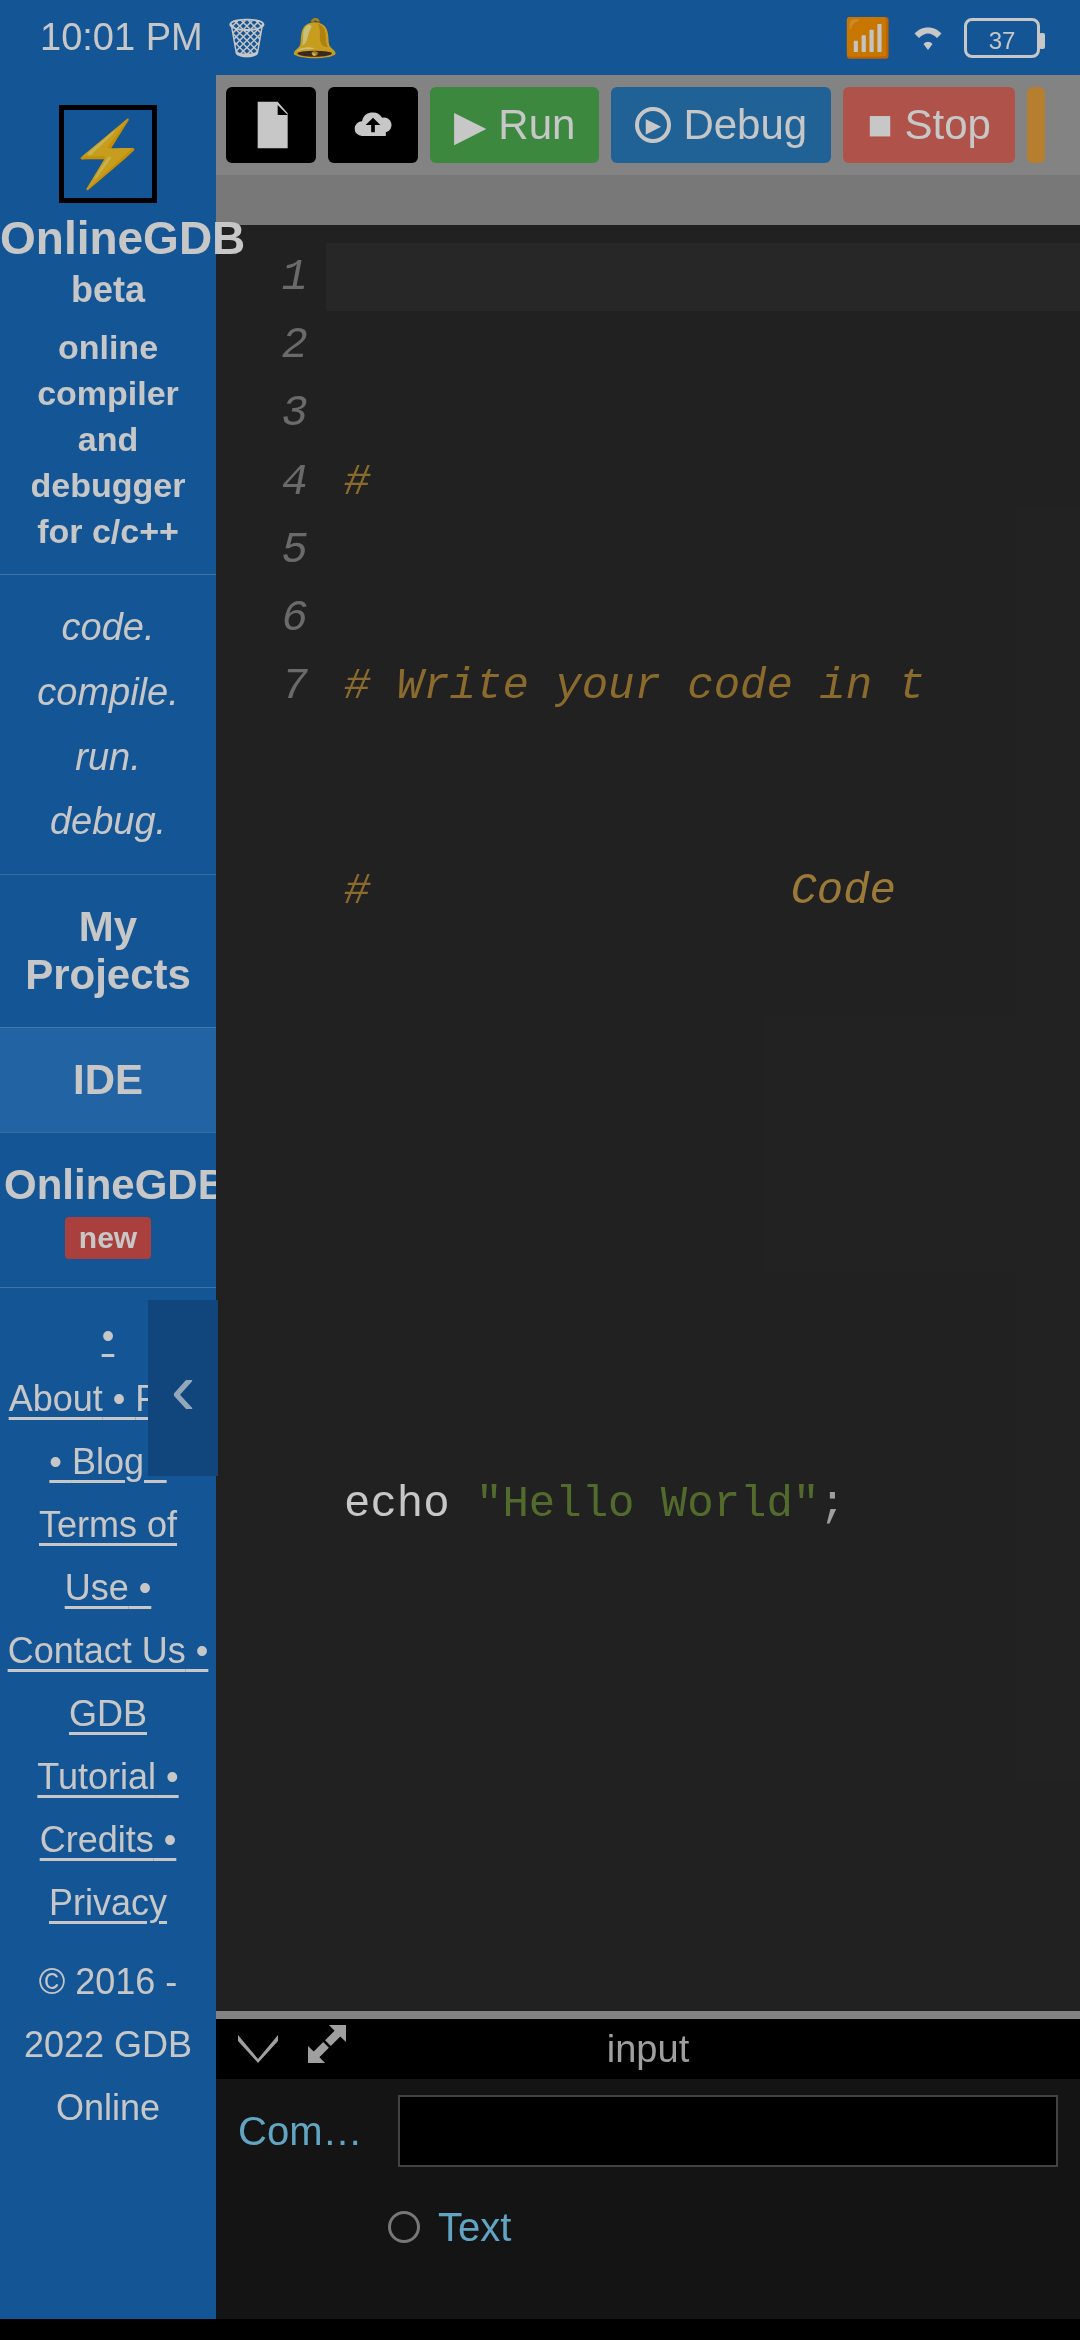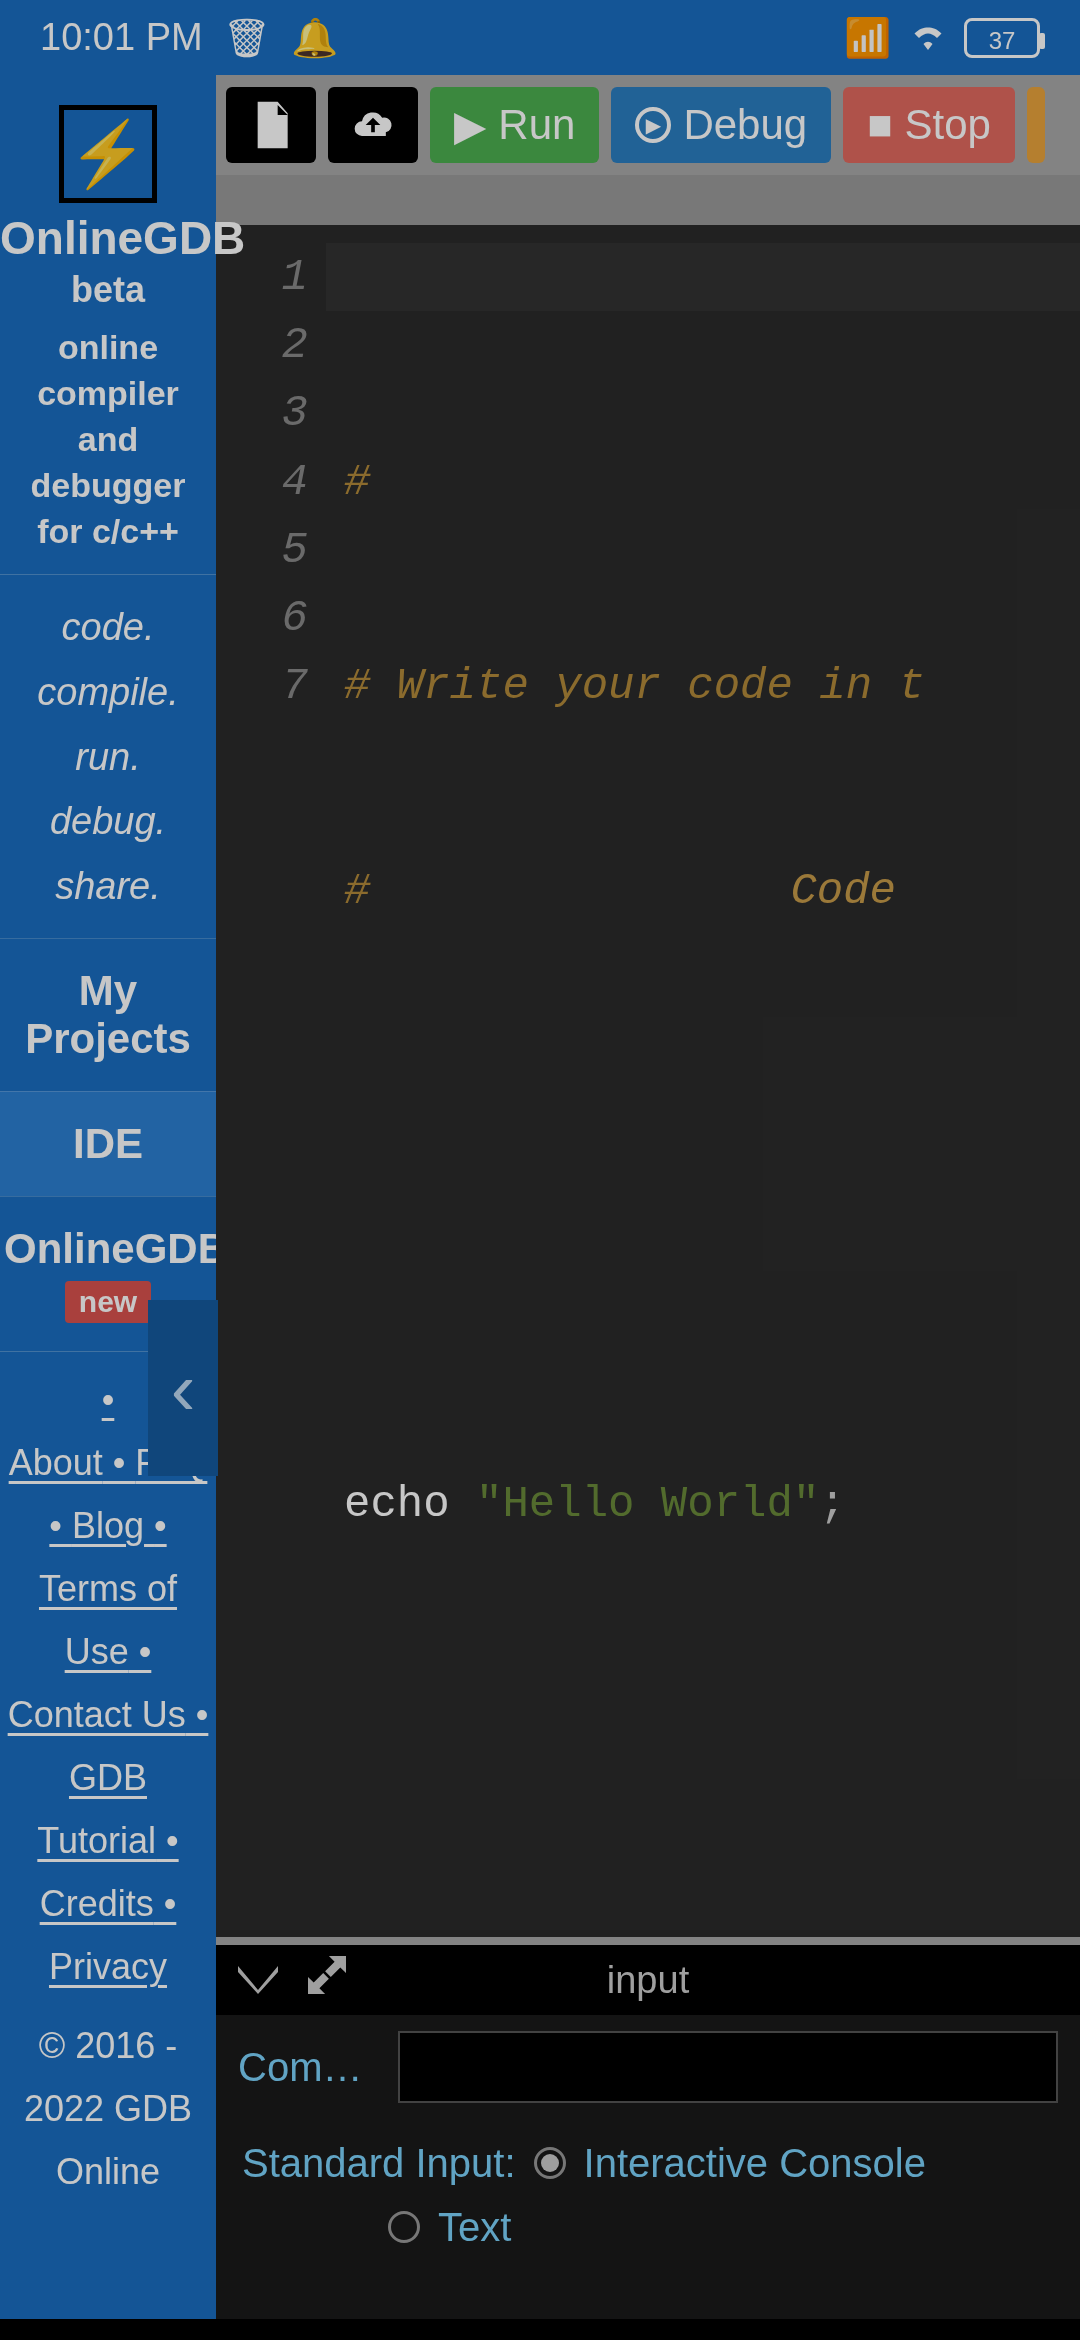--- a/index.html
+++ b/index.html
@@ -49,21 +49,21 @@
 .code-area { flex: 1; padding: 18px 0 0 18px; line-height: 1.55; white-space: pre; overflow: hidden; position: relative; }
 .code-line { display:block; height: 1.55em; }
 .current-line-bg { position:absolute; left:0; right:0; top:18px; height:1.55em; background:#323232; }
 .comment { color: #b28a3a; font-style: italic; }
 .comment2 { color: #c79b4a; font-style: italic; }
 .kw { color: #ffffff; }
 .str { color: #6a8a3a; }
 .plain { color: #ccc; }
 
 .console { background: #000; border-top: 8px solid #a8a8a8; }
-.console-header { height: 70px; background: #000; display: flex; align-items: center; color: #ccc; font-size: 38px; position: relative; }
+.console-header { height: 60px; background: #000; display: flex; align-items: center; color: #ccc; font-size: 38px; position: relative; }
 .console-header .title { position:absolute; left:50%; transform:translateX(-50%); }
 .console-icons { display: flex; gap: 30px; padding-left: 22px; font-size: 42px; }
 .console-body { padding: 16px 22px 60px; background:#1a1a1a; color: #7dd3fc; font-size: 40px; }
 .cmd-row { display: flex; align-items: center; gap: 20px; margin-bottom: 28px; }
 .cmd-label { width: 140px; overflow:hidden; white-space:nowrap; text-overflow:ellipsis; }
 .cmd-input { flex: 1; height: 72px; background: #000; border: 2px solid #555; }
 .stdin-row { font-size: 40px; display: flex; flex-wrap: wrap; align-items: center; gap: 18px; padding-left: 4px; line-height: 1.6; }
 .radio { width: 32px; height: 32px; border-radius: 50%; border: 3px solid #999; display: inline-block; position: relative; flex-shrink:0; }
 .radio.checked::after { content:''; position:absolute; inset:4px; background:#ccc; border-radius:50%; }
 </style>
@@ -96,21 +96,20 @@
       <div class="brand">OnlineGDB</div>
       <div class="beta">beta</div>
     </div>
     <div class="tagline">online compiler and debugger for c/c++</div>
     <div class="divider"></div>
     <div class="slogan">
       <div>code.</div>
       <div>compile.</div>
       <div>run.</div>
       <div>debug.</div>
-      <div>share.</div>
     </div>
     <div class="nav-item">My Projects</div>
     <div class="nav-item active">IDE</div>
     <div class="nav-item" style="overflow:hidden; white-space:nowrap;">
       <span>OnlineGDB</span><br>
       <span class="badge-new">new</span>
     </div>
     <div class="divider"></div>
     <div class="links">
       <span class="nolink">• </span><br>
@@ -191,25 +190,20 @@
               </svg>
           </span>
         </div>
         <span class="title">input</span>
       </div>
       <div class="console-body">
         <div class="cmd-row">
           <span class="cmd-label">Com…</span>
           <div class="cmd-input"></div>
         </div>
-        <div class="stdin-row">
-          <span>Standard Input:</span>
-          <span class="radio checked"></span>
-          <span>Interactive Console</span>
-        </div>
         <div class="stdin-row" style="padding-left:150px;">
           <span class="radio"></span>
           <span>Text</span>
         </div>
       </div>
     </div>
   </div>
 </div>
 
 <div class="overlay"></div>

